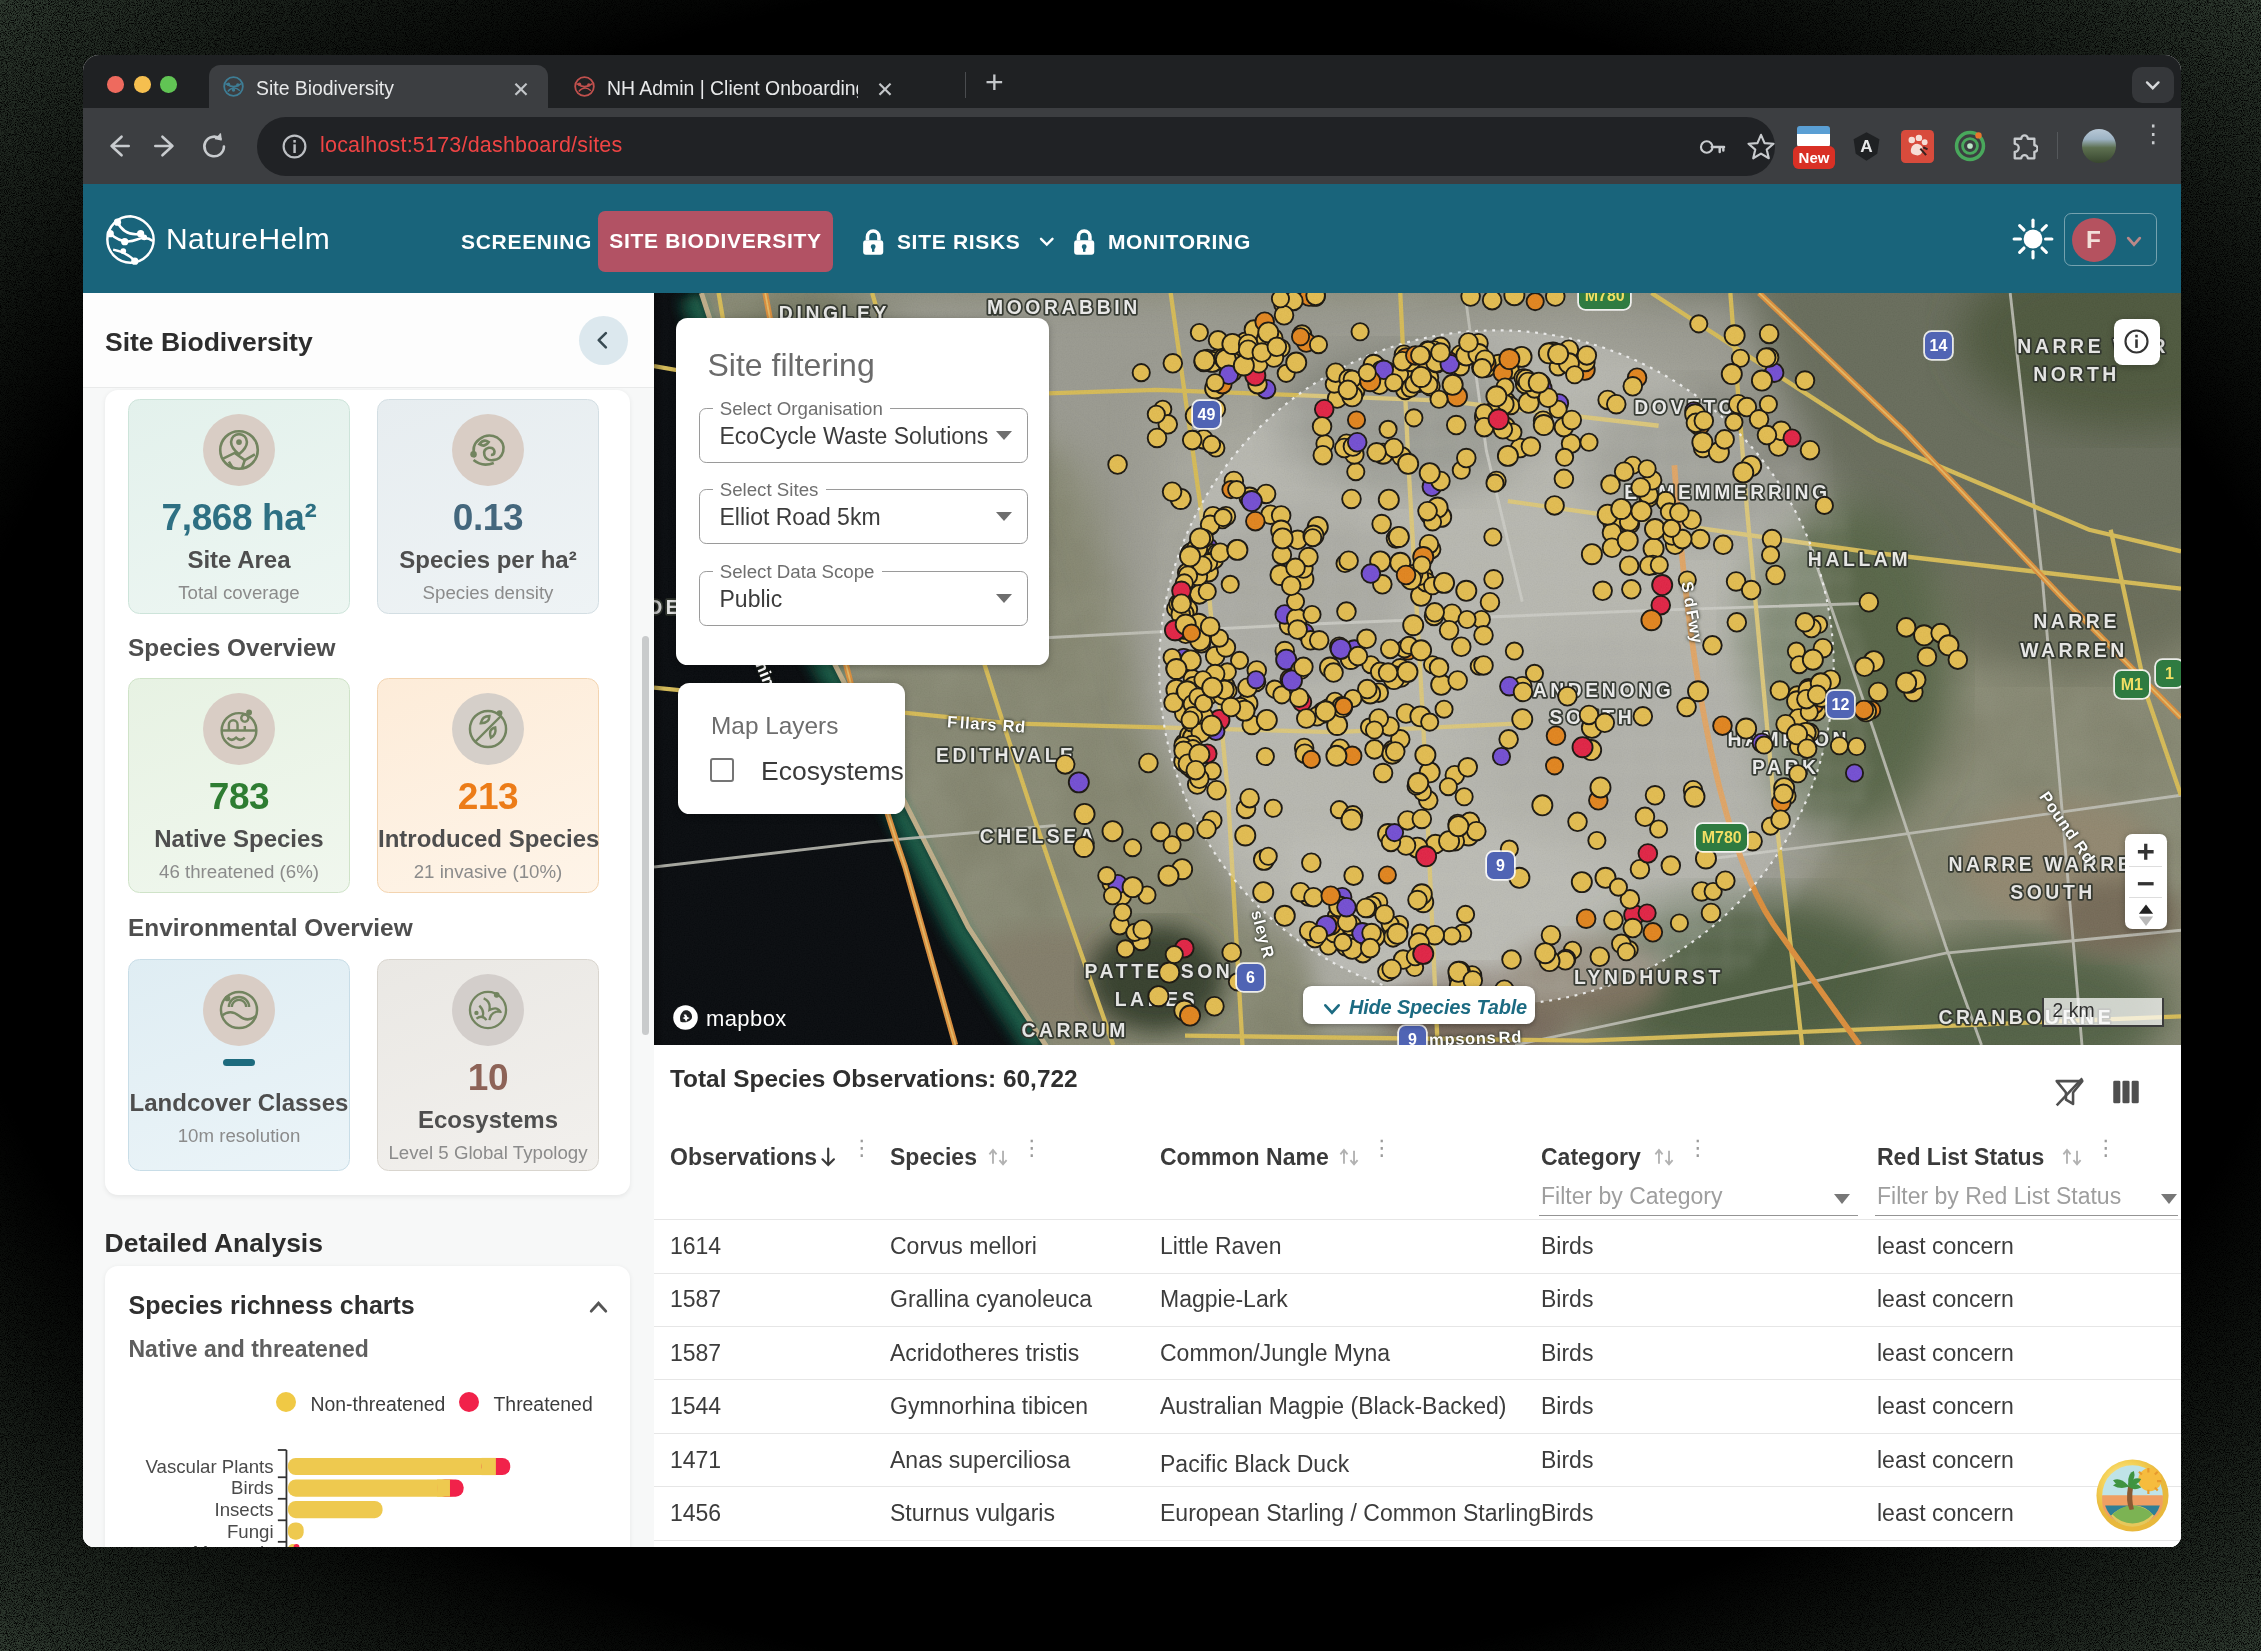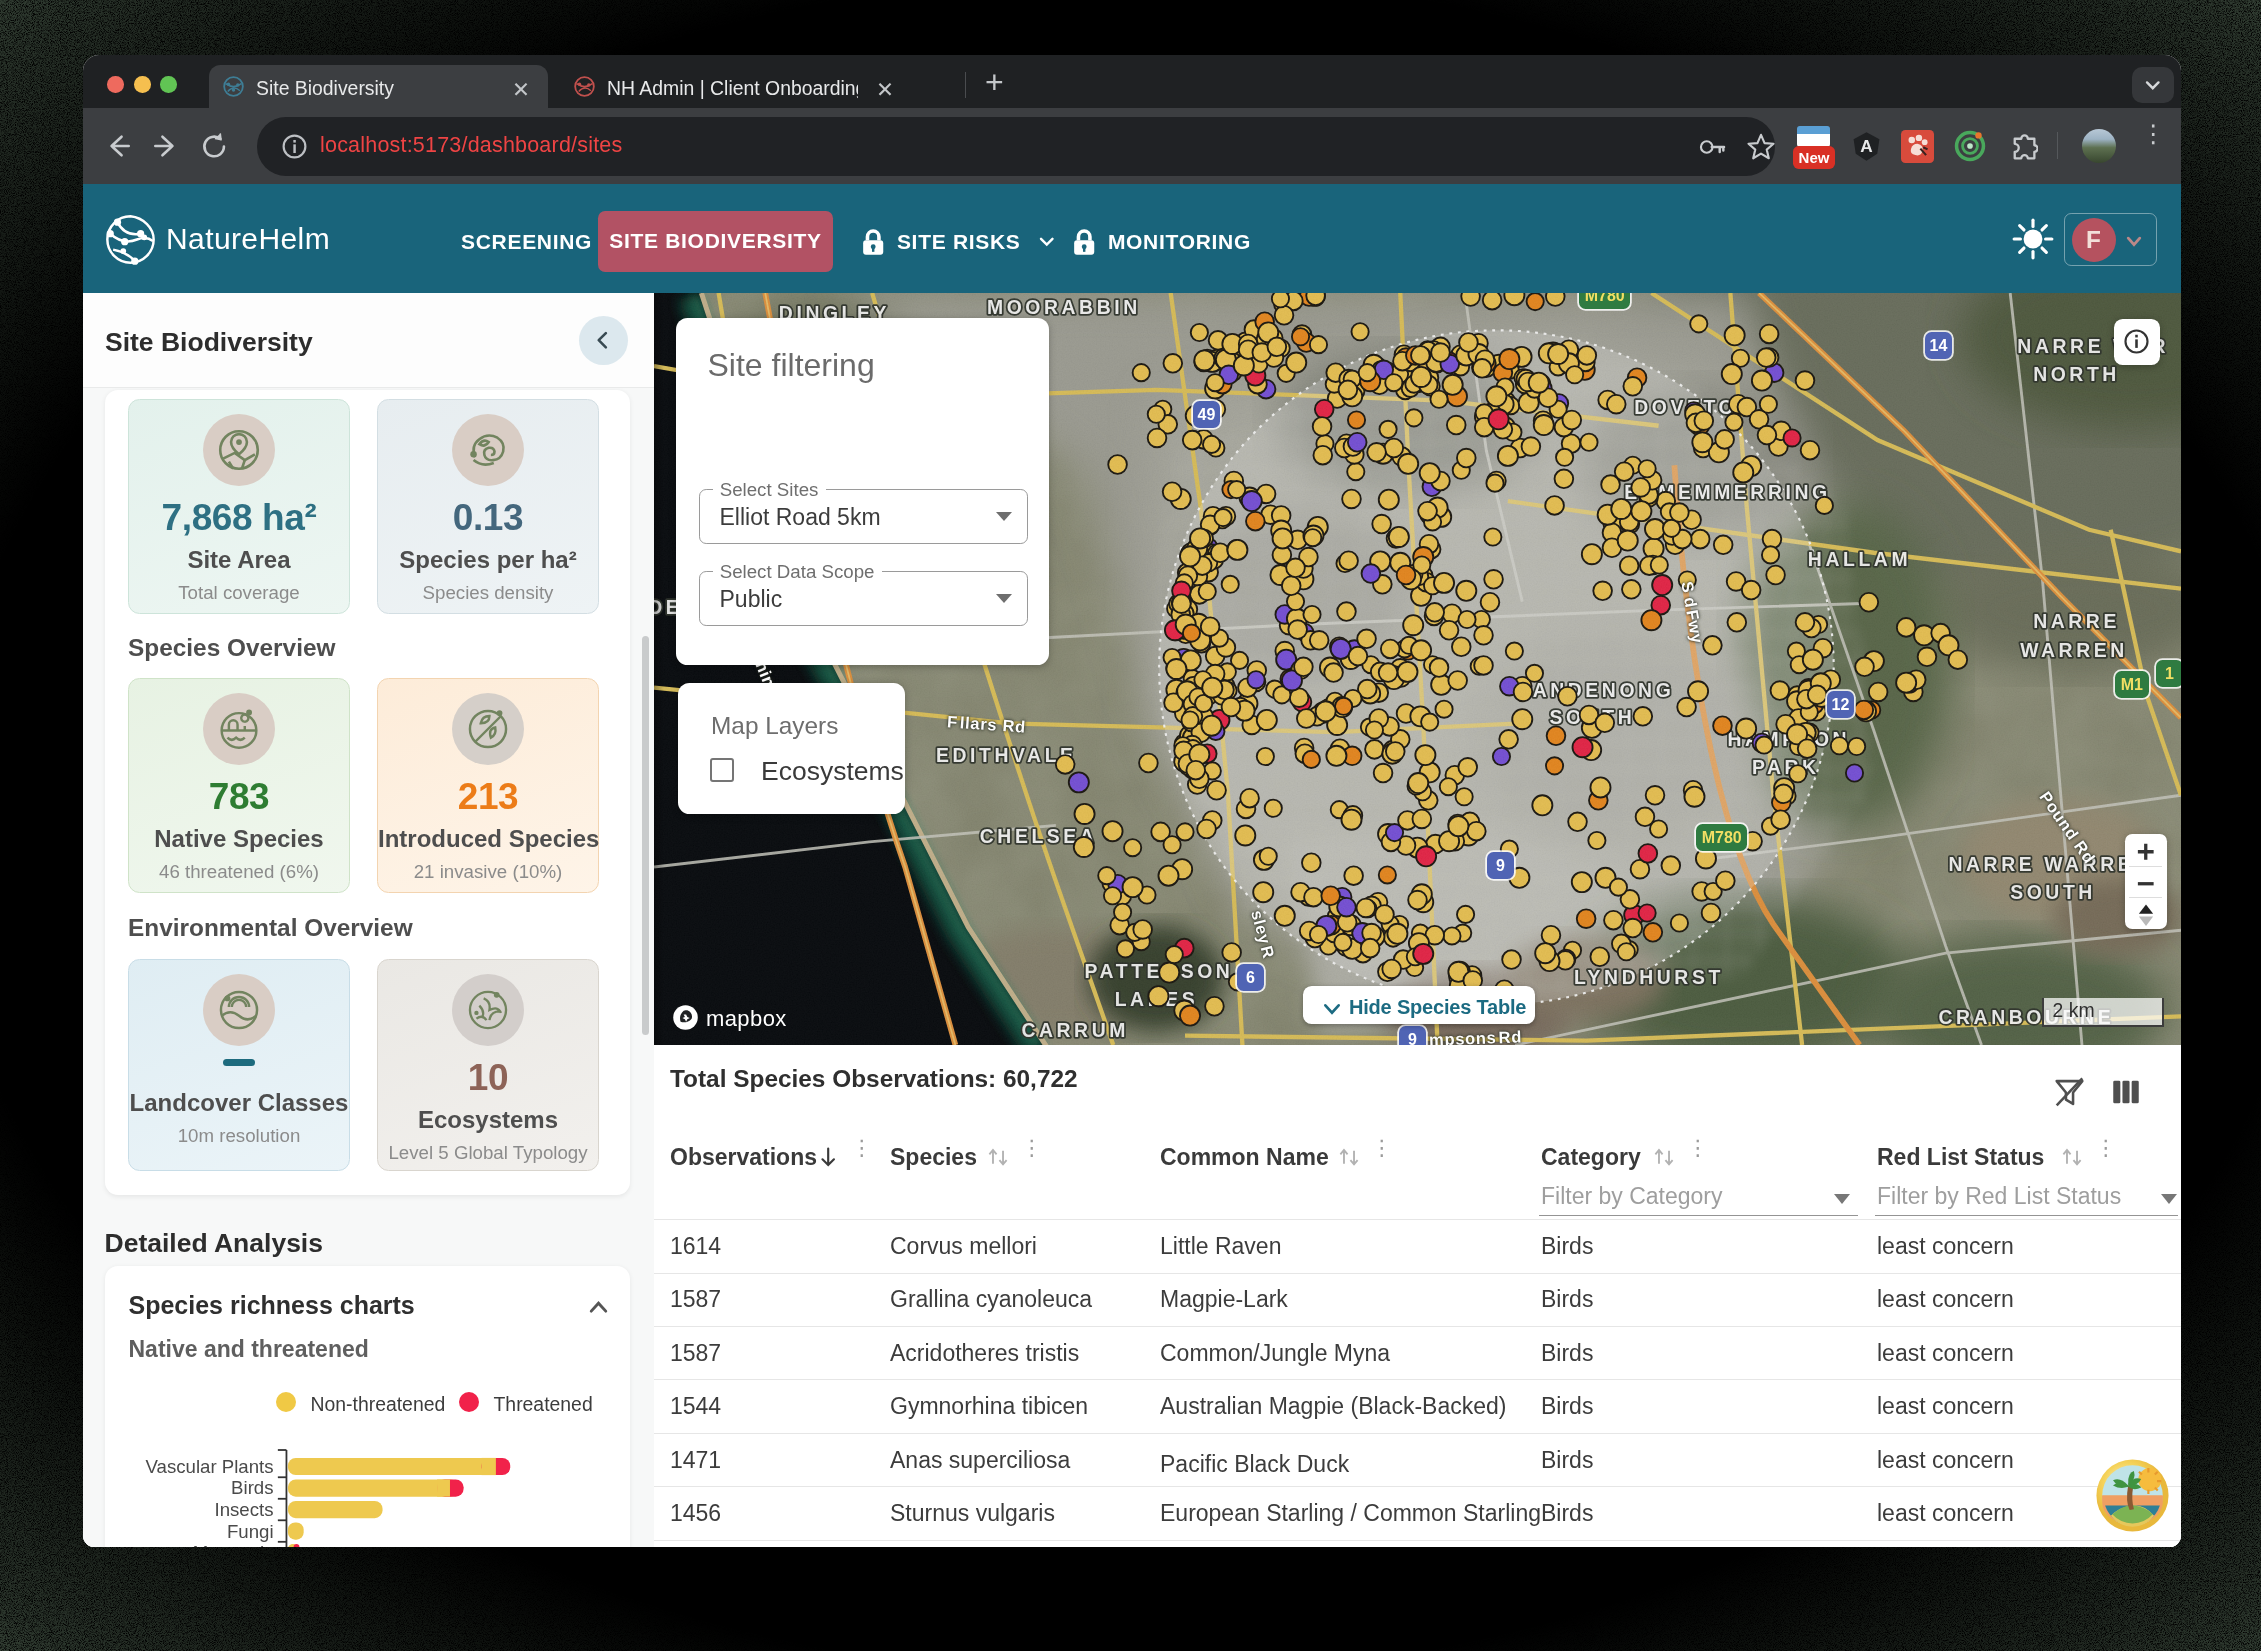--- a/index.html
+++ b/index.html
@@ -1348,20 +1348,25 @@
       <div class="shield sblue" style="left:583px;top:671px;">6</div>
       <div class="shield sblue" style="left:833px;top:559px;">9</div>
       <div class="shield sblue" style="left:745px;top:733px;">9</div>
       <div class="shield sgreen" style="left:1502px;top:367px;">1</div>
       <div class="shield sgreen" style="left:1461px;top:378px;">M1</div>
       <div class="shield sgreen" style="left:1042px;top:531px;">M780</div>
       <div class="shield sgreen" style="left:925px;top:-11.5px;">M780</div>
 
       <div class="mappanel" style="left:21.5px;top:25px;width:373px;height:347px;">
         <div class="abs" style="left:32px;top:29px;font-size:32px;color:#6b6b6b;">Site filtering</div>
+        <div class="mfield" style="top:90px;">
+            <span class="mflab">Select Organisation</span>
+            <div class="mfval">EcoCycle Waste Solutions</div>
+            <div class="mfarrow"></div>
+          </div>
         <div class="mfield" style="top:171px;">
             <span class="mflab">Select Sites</span>
             <div class="mfval">Elliot Road 5km</div>
             <div class="mfarrow"></div>
           </div>
         <div class="mfield" style="top:253px;">
             <span class="mflab">Select Data Scope</span>
             <div class="mfval">Public</div>
             <div class="mfarrow"></div>
           </div>
@@ -1399,21 +1404,21 @@
       <div class="abs" style="left:1388px;top:705px;width:122px;height:29px;background:rgba(255,255,255,0.72);border:2.2px solid #3c3c3c;border-top:none;font-size:19.4px;color:#2f2f2f;padding:1.4px 0 0 8.6px;">2 km</div>
 
       <div class="abs" style="left:18px;top:710px;width:165px;height:32px;">
         <svg width="27" height="27" viewBox="0 0 44 44" style="position:absolute;top:1.4px;">
             <circle cx="22" cy="22" r="20" fill="#fff"></circle>
             <path d="M25 10 c 6 2 9 8 7 14 c -5 6 -12 7 -18 5 c -2 -6 -1 -13 5 -18 c 2 -1 4 -1 6 -1 z M19 17 l 2 4 -4 2 4 2 2 4 2 -4 4 -2 -4 -2 -2 -4 z" fill="#1f2123"></path>
           </svg>
         <span style="position:absolute;left:34px;top:2.9px;color:#fff;font-size:22px;font-weight:500;letter-spacing:0.4px;">mapbox</span>
       </div>
 
-      <div class="abs" style="left:649px;top:693px;width:232px;height:38px;background:#fff;border-radius:8.6px;box-shadow:0 1.4px 5.7px rgba(0,0,0,.3);">
+      <div class="abs" style="left:649px;top:693px;width:232px;height:38px;background:#fff;border-radius:8.6px;box-shadow:0 1.4px 5.7px rgba(0,0,0,.3);font-style:italic;">
         <svg class="abs" style="left:18.7px;top:14.3px" width="20" height="18.7" viewBox="0 0 30 28">
             <path d="M5 8 L15 19 L25 8" stroke="#1c6b82" stroke-width="4" fill="none" stroke-linecap="round"></path>
           </svg>
         <div class="abs" style="left:46px;top:10px;font-size:20px;letter-spacing:-0.2px;font-weight:bold;color:#1c6b82;white-space:nowrap;">Hide Species Table</div>
       </div>
     </div>
     <div id="tablearea">
       <div class="abs" style="left:16px;top:20px;font-size:24.4px;font-weight:bold;color:#2f2f2f;">Total Species Observations: 60,722</div>
       <svg class="abs" style="left:1397px;top:29px" width="37" height="37" viewBox="0 0 52 52">
           <g stroke="#4f4f4f" stroke-width="3.6" fill="none">

